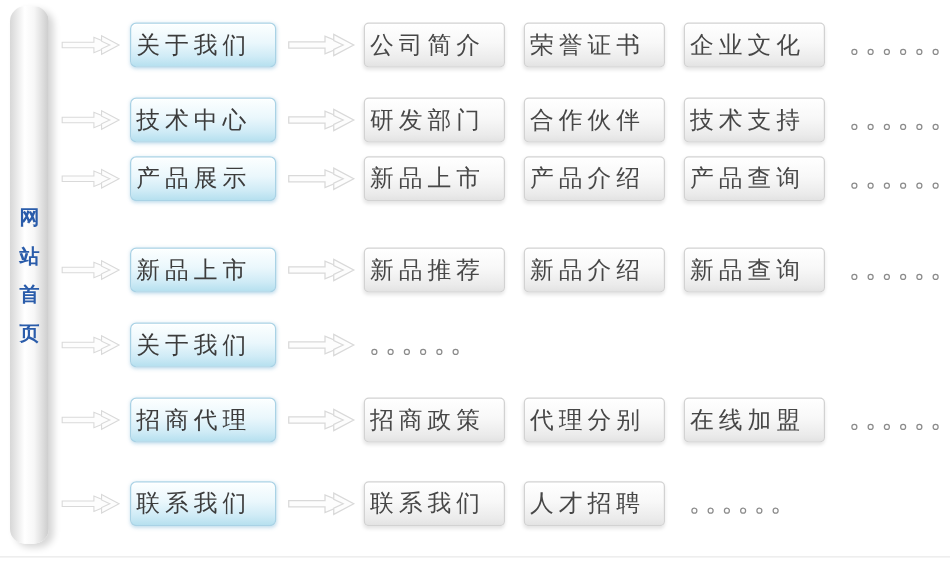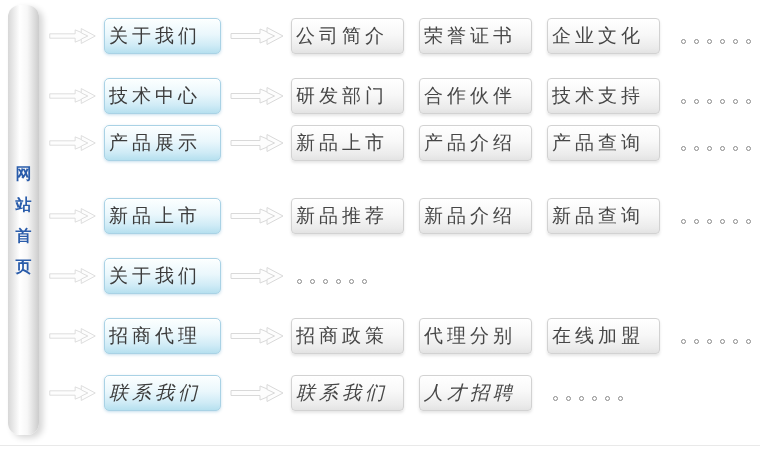--- a/index.html
+++ b/index.html
@@ -250,21 +250,21 @@
         </div>
     <div class="dots">
           <span class="dot"></span>
           <span class="dot"></span>
           <span class="dot"></span>
           <span class="dot"></span>
           <span class="dot"></span>
           <span class="dot"></span>
         </div>
   </div>
-      <div class="row" style="top: 374px; font-style: italic;">
+      <div class="row" style="top: 384px;">
     <svg class="arrow-icon" width="49" height="22" viewBox="0 0 56 22">
       <path d="M2 8.5 H31 V4 L48 11 L31 18 V13.5 H2 Z" fill="#fdfdfd" stroke="#d9d9d9" stroke-width="1"></path>
       <path d="M38 2.5 L54 11 L38 19.5 L38 14.5 L45.5 11 L38 7.5 Z" fill="#fdfdfd" stroke="#d9d9d9" stroke-width="1"></path>
     </svg>
     <div class="btn btn-l1">
       <span>联系我们</span>
     </div>
     <svg class="arrow-icon l2-arrow" width="56" height="22" viewBox="0 0 56 22">
       <path d="M2 8.5 H31 V4 L48 11 L31 18 V13.5 H2 Z" fill="#fdfdfd" stroke="#d9d9d9" stroke-width="1"></path>
       <path d="M38 2.5 L54 11 L38 19.5 L38 14.5 L45.5 11 L38 7.5 Z" fill="#fdfdfd" stroke="#d9d9d9" stroke-width="1"></path>

